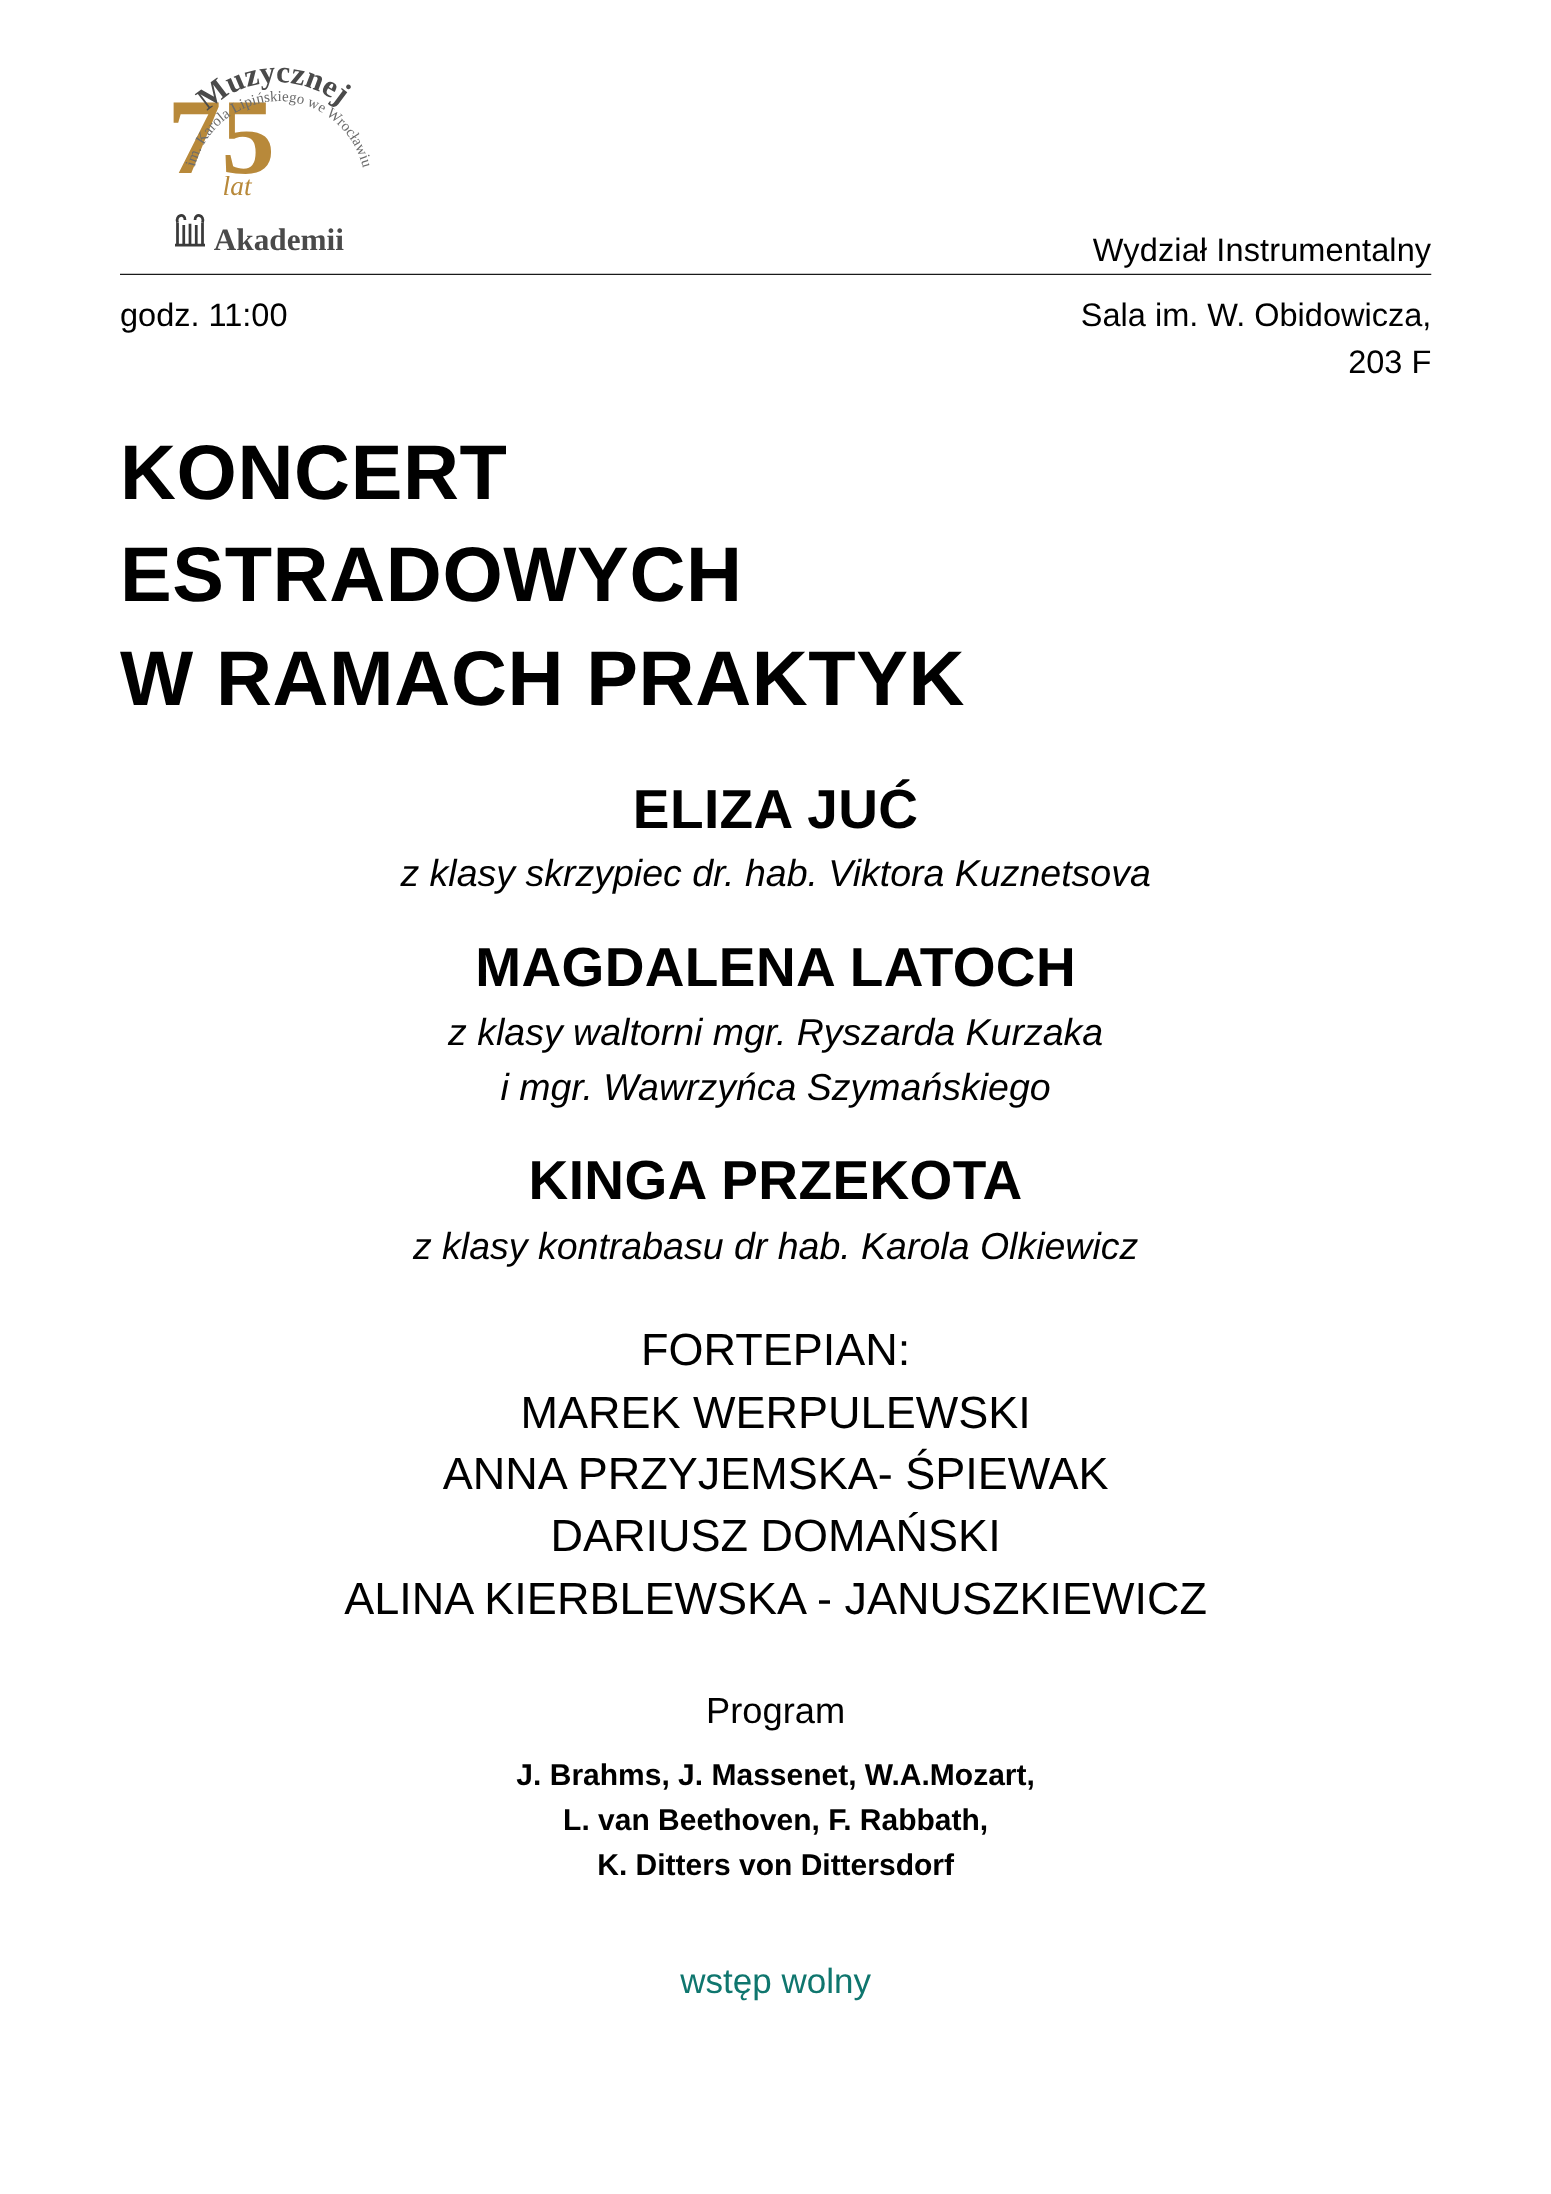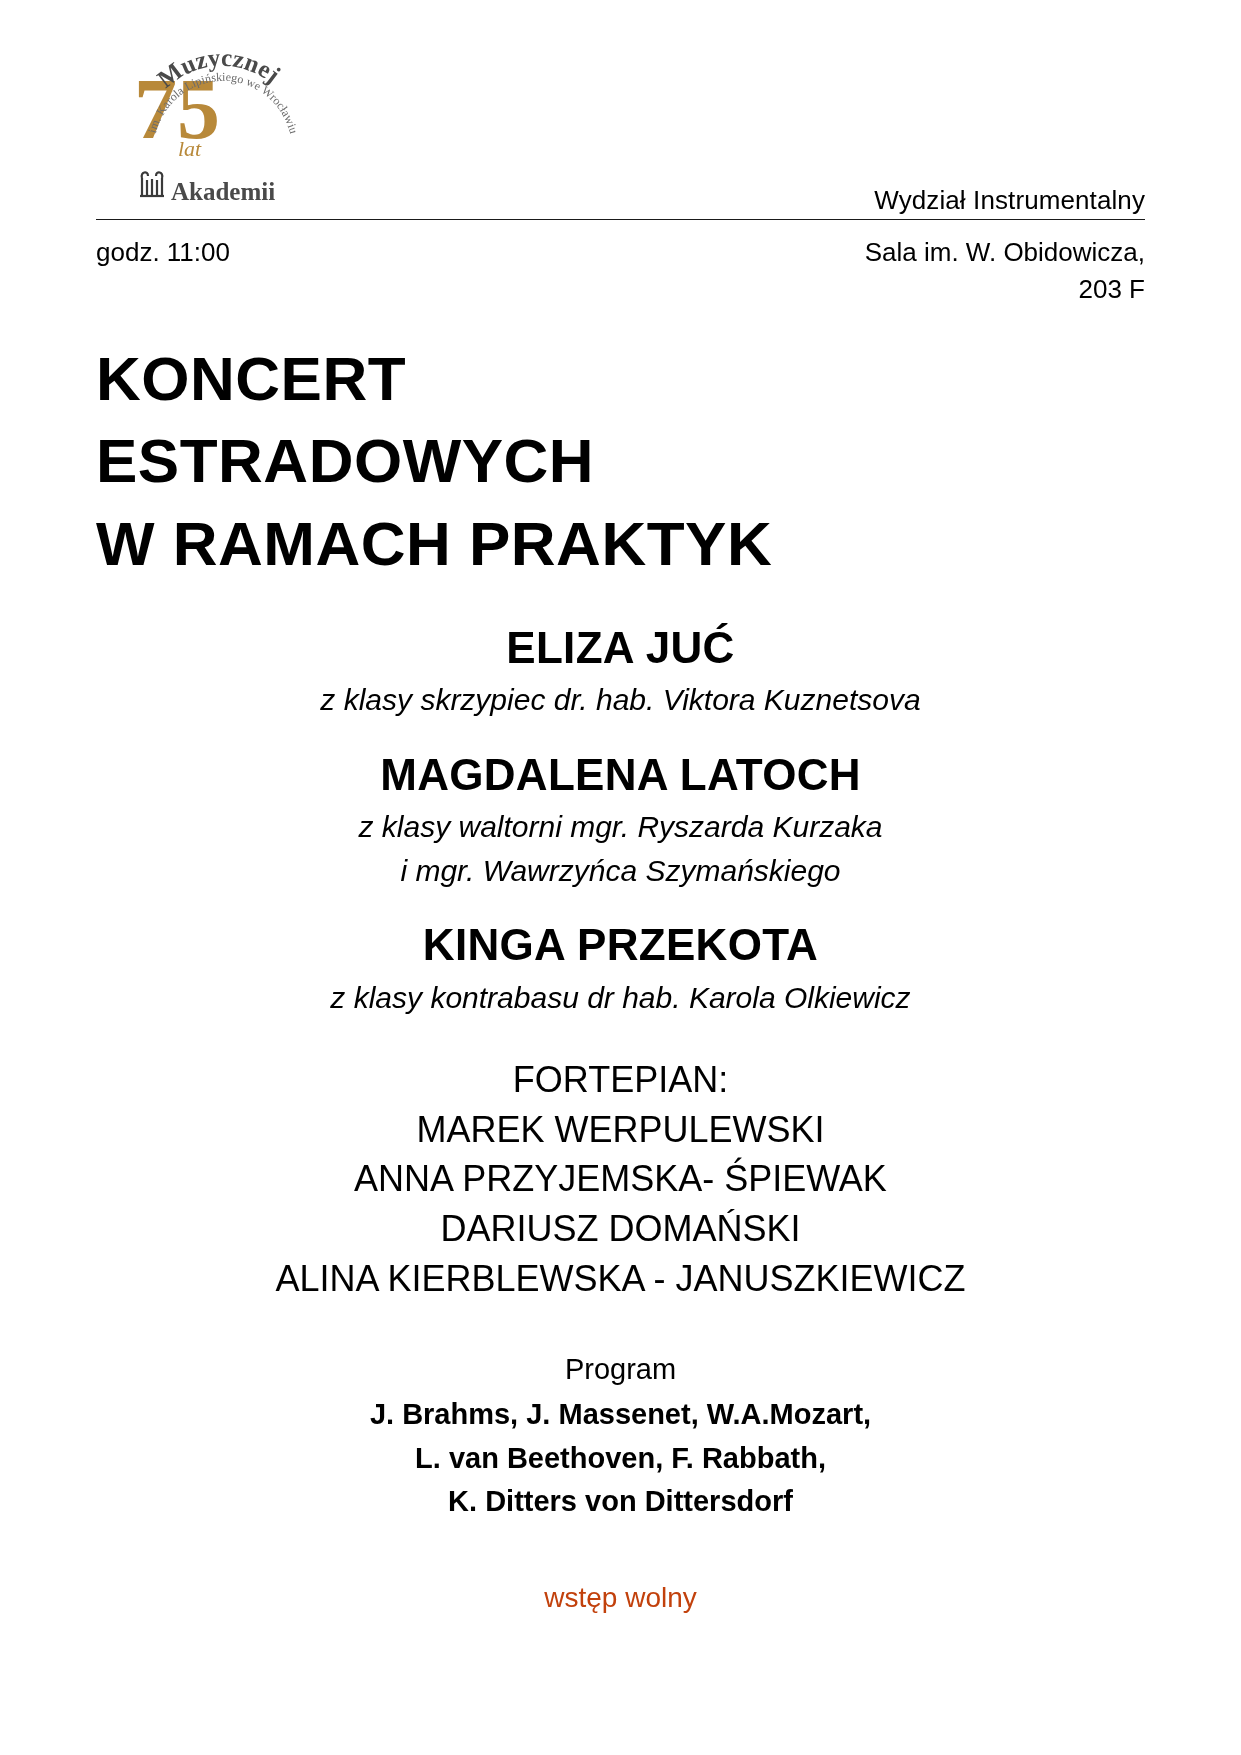--- a/index.html
+++ b/index.html
@@ -94,31 +94,31 @@
   }
 
   
   .program { text-align: center; margin-top: 48px; }
   .program-title {
     font-size: 29px;
     line-height: 1.3;
   }
   .program-lines {
     font-weight: bold;
-    font-size: 29px;
+    font-size: 24px;
     line-height: 1.5;
-    margin-top: 4px;
+    margin-top: 14px;
   }
 
   
   .footer {
     text-align: center;
     margin-top: 58px;
     font-size: 28px;
-    color: #c2410c;
+    color: #0f766e;
   }
 </style>
 </head>
 <body>
 
 <div class="page">
 
   <div class="header">
 
     <div class="logo">

